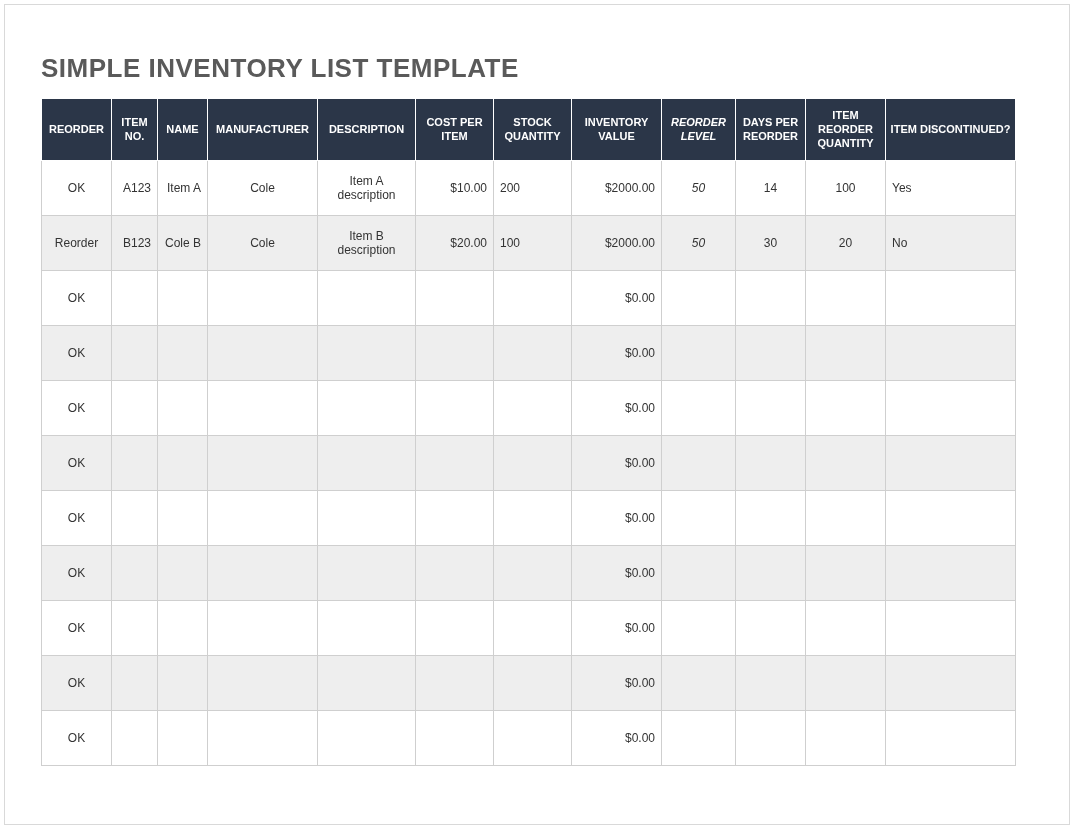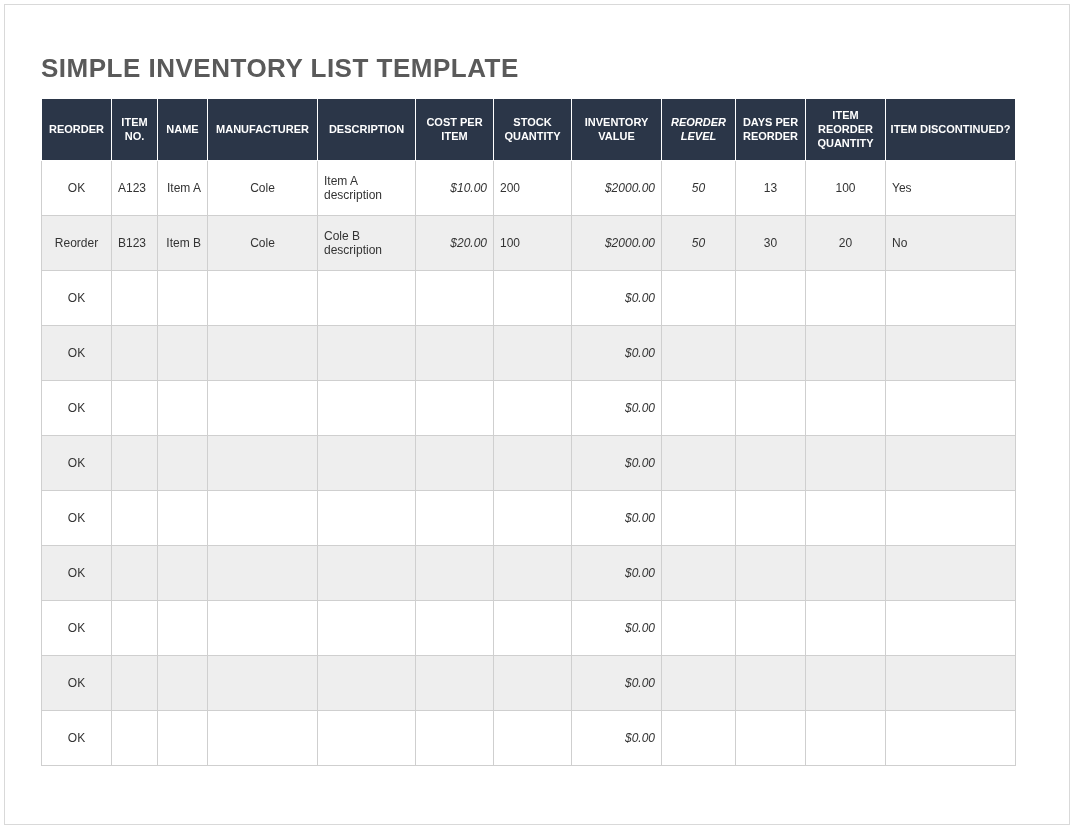--- a/index.html
+++ b/index.html
@@ -50,32 +50,32 @@
       vertical-align: middle;
       overflow: hidden;
     }
     table.inventory tbody tr:nth-child(even) td {
       background: #eeeeee;
     }
     table.inventory tbody tr:nth-child(odd) td {
       background: #ffffff;
     }
     .c-reorder  { width: 70px; text-align: center; margin-left: 8px; }
-    .c-itemno   { width: 46px; text-align: left; }
+    .c-itemno   { width: 46px; text-align: right; }
     .c-name     { width: 50px; text-align: right; }
     .c-mfr      { width: 110px; text-align: center; }
-    .c-desc     { width: 98px; text-align: left; }
+    .c-desc     { width: 98px; text-align: center; }
     .c-cost     { width: 78px; text-align: right; }
     .c-stock    { width: 78px; }
     .c-value    { width: 90px; text-align: right; }
     .c-rlevel   { width: 74px; text-align: center; font-style: italic; }
     .c-days     { width: 70px; text-align: center; }
     .c-rqty     { width: 80px; text-align: center; }
     .c-disc     { width: 130px; }
-    td.c-cost, td.c-value { padding-right: 10px; font-style: italic; }
+    td.c-cost, td.c-value { padding-right: 10px; }
   </style>
 </head>
 <body>
 
 <div class="frame">
   <h1 class="title">SIMPLE INVENTORY LIST TEMPLATE</h1>
 
   <table class="inventory">
     <thead>
       <tr>
@@ -97,30 +97,30 @@
         <tr>
           <td class="c-reorder">OK</td>
           <td class="c-itemno">A123</td>
           <td class="c-name">Item A</td>
           <td class="c-mfr">Cole</td>
           <td class="c-desc">Item A description</td>
           <td class="c-cost">$10.00</td>
           <td class="c-stock">200</td>
           <td class="c-value">$2000.00</td>
           <td class="c-rlevel">50</td>
-          <td class="c-days">13</td>
+          <td class="c-days">14</td>
           <td class="c-rqty">100</td>
           <td class="c-disc">Yes</td>
         </tr>
         <tr>
           <td class="c-reorder">Reorder</td>
           <td class="c-itemno">B123</td>
-          <td class="c-name">Item B</td>
+          <td class="c-name">Cole B</td>
           <td class="c-mfr">Cole</td>
-          <td class="c-desc">Cole B description</td>
+          <td class="c-desc">Item B description</td>
           <td class="c-cost">$20.00</td>
           <td class="c-stock">100</td>
           <td class="c-value">$2000.00</td>
           <td class="c-rlevel">50</td>
           <td class="c-days">30</td>
           <td class="c-rqty">20</td>
           <td class="c-disc">No</td>
         </tr>
         <tr>
           <td class="c-reorder">OK</td>

